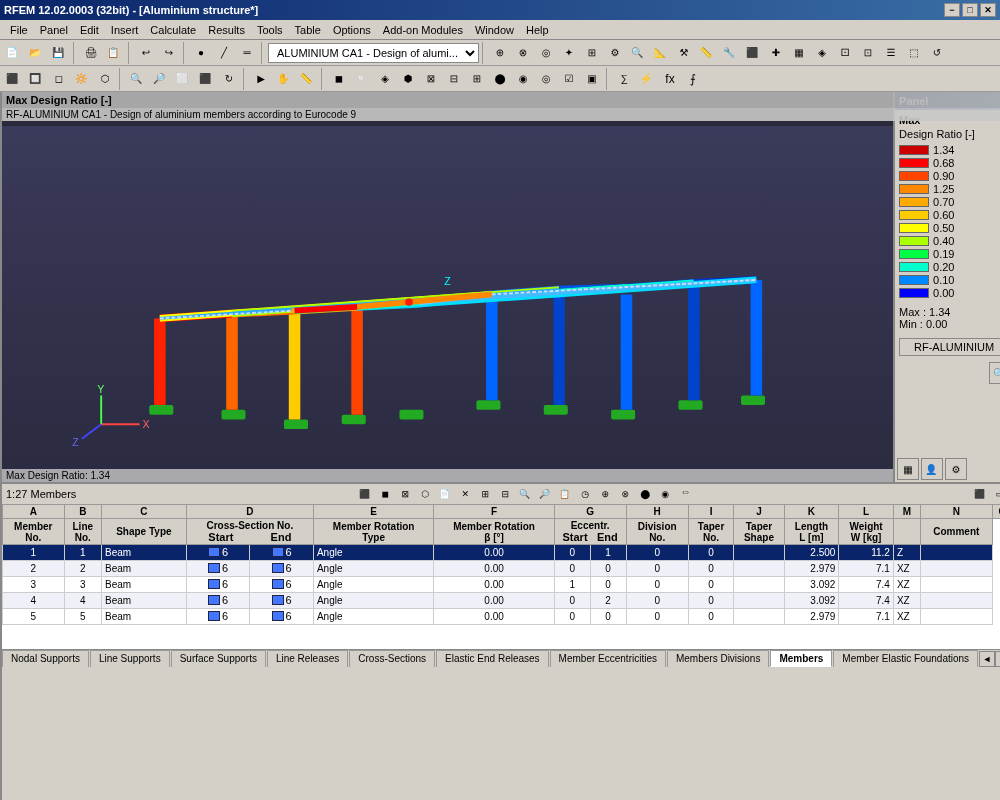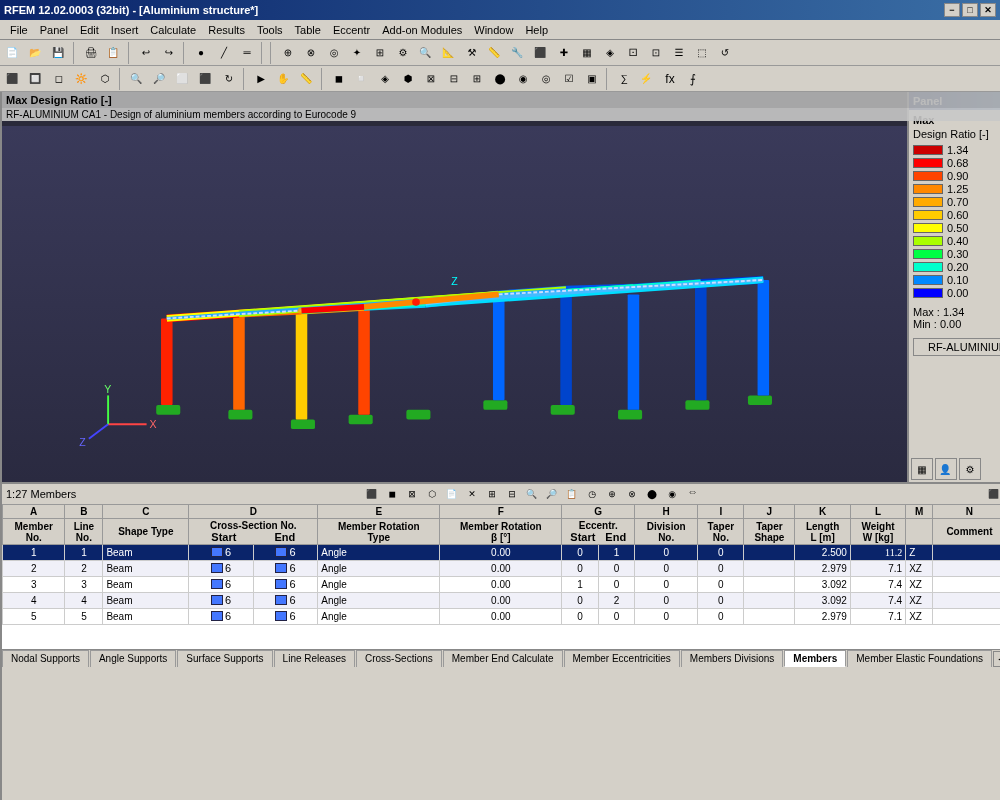--- a/index.html
+++ b/index.html
@@ -340,41 +340,44 @@
 
 <div class="menu-bar">
   <div class="menu-item">File</div>
   <div class="menu-item">Panel</div>
   <div class="menu-item">Edit</div>
   <div class="menu-item">Insert</div>
   <div class="menu-item">Calculate</div>
   <div class="menu-item">Results</div>
   <div class="menu-item">Tools</div>
   <div class="menu-item">Table</div>
-  <div class="menu-item">Eccentr</div>
+  <div class="menu-item">Options</div>
   <div class="menu-item">Add-on Modules</div>
   <div class="menu-item">Window</div>
   <div class="menu-item">Help</div>
 </div>
 
 <div class="toolbar">
   <div class="tb-btn">📄</div>
   <div class="tb-btn">📂</div>
   <div class="tb-btn">💾</div>
   <div class="tb-sep"></div>
   <div class="tb-btn">🖨</div>
   <div class="tb-btn">📋</div>
   <div class="tb-sep"></div>
   <div class="tb-btn">↩</div>
   <div class="tb-btn">↪</div>
   <div class="tb-sep"></div>
   <div class="tb-btn">●</div>
   <div class="tb-btn">╱</div>
   <div class="tb-btn">═</div>
   <div class="tb-sep"></div>
+  <select class="tb-dropdown">
+    <option>ALUMINIUM CA1 - Design of alumi...</option>
+  </select>
   <div class="tb-sep"></div>
   <div class="tb-btn">⊕</div>
   <div class="tb-btn">⊗</div>
   <div class="tb-btn">◎</div>
   <div class="tb-btn">✦</div>
   <div class="tb-btn">⊞</div>
   <div class="tb-btn">⚙</div>
   <div class="tb-btn">🔍</div>
   <div class="tb-btn">📐</div>
   <div class="tb-btn">⚒</div>
@@ -515,20 +518,21 @@
 
           <line x1="296" y1="188" x2="436" y2="175" stroke="#ff8800" stroke-width="6"></line>
 
           <circle cx="350" cy="183" r="4" fill="red" opacity="0.8"></circle>
           <circle cx="230" cy="192" r="3" fill="orange" opacity="0.8"></circle>
 
           <line x1="231" y1="192" x2="296" y2="188" stroke="#ff0000" stroke-width="6"></line>
         </svg>
         
         
+        <div class="view-status">Max Design Ratio: 1.34</div>
       </div>
 
       <div class="legend-panel">
         <div class="legend-header">
           <span>Panel</span>
 
         </div>
         <div class="legend-content">
           <div class="legend-label">Max</div>
           <div class="legend-label" style="font-weight:normal; margin-bottom: 4px;">Design Ratio [-]</div>
@@ -561,21 +565,21 @@
               <div class="color-bar">
                 <div class="color-swatch" style="background:#ffff00;"></div>
                 <span>0.50</span>
               </div>
               <div class="color-bar">
                 <div class="color-swatch" style="background:#aaff00;"></div>
                 <span>0.40</span>
               </div>
               <div class="color-bar">
                 <div class="color-swatch" style="background:#00ff44;"></div>
-                <span>0.30</span>
+                <span>0.19</span>
               </div>
               <div class="color-bar">
                 <div class="color-swatch" style="background:#00ffcc;"></div>
                 <span>0.20</span>
               </div>
               <div class="color-bar">
                 <div class="color-swatch" style="background:#0088ff;"></div>
                 <span>0.10</span>
               </div>
               <div class="color-bar">
@@ -679,21 +683,21 @@
     <td style="text-align:center;"><span style="display:inline-flex; align-items:center; gap:2px;"><span style="display:inline-block;width:12px;height:10px;background:#4477ff;border:1px solid #224;"></span>6</span></td>
     <td style="text-align:center;"><span style="display:inline-flex; align-items:center; gap:2px;"><span style="display:inline-block;width:12px;height:10px;background:#4477ff;border:1px solid #224;"></span>6</span></td>
     <td>Angle</td>
     <td colspan="2" style="text-align:center;">0.00</td>
     <td style="text-align:center;">0</td>
     <td style="text-align:center;">1</td>
     <td style="text-align:center;">0</td>
     <td style="text-align:center;">0</td>
     <td style="text-align:center;"></td>
     <td style="text-align:right;">2.500</td>
-    <td style="text-align:right;font-family:Liberation Serif, serif;">11.2</td>
+    <td style="text-align:right;">11.2</td>
     <td>Z</td>
     <td></td>
   </tr>
               <tr>
     <td style="text-align:center;">2</td>
     <td style="text-align:center;">2</td>
     <td>Beam</td>
     <td style="text-align:center;"><span style="display:inline-flex; align-items:center; gap:2px;"><span style="display:inline-block;width:12px;height:10px;background:#4477ff;border:1px solid #224;"></span>6</span></td>
     <td style="text-align:center;"><span style="display:inline-flex; align-items:center; gap:2px;"><span style="display:inline-block;width:12px;height:10px;background:#4477ff;border:1px solid #224;"></span>6</span></td>
     <td>Angle</td>
@@ -762,25 +766,25 @@
     <td>XZ</td>
     <td></td>
   </tr>
             </tbody>
         </table>
       </div>
 
       <div class="bottom-tabs">
 
       <div class="bottom-tab">Nodal Supports</div>
-          <div class="bottom-tab">Angle Supports</div>
+          <div class="bottom-tab">Line Supports</div>
           <div class="bottom-tab">Surface Supports</div>
           <div class="bottom-tab">Line Releases</div>
           <div class="bottom-tab">Cross-Sections</div>
-          <div class="bottom-tab">Member End Calculate</div>
+          <div class="bottom-tab">Elastic End Releases</div>
           <div class="bottom-tab">Member Eccentricities</div>
           <div class="bottom-tab">Members Divisions</div>
           <div class="bottom-tab active">Members</div>
           <div class="bottom-tab">Member Elastic Foundations</div>
           <div style="display: flex; align-items: center; margin-left: auto; padding-right: 2px;">
   <div style="width:16px;height:16px;border:1px solid #888;display:flex;align-items:center;justify-content:center;cursor:pointer;background:#d4d0c8;font-size:9px;">◄</div>
   <div style="width:16px;height:16px;border:1px solid #888;display:flex;align-items:center;justify-content:center;cursor:pointer;background:#d4d0c8;font-size:9px;">►</div>
 </div>
         </div>
     </div>

